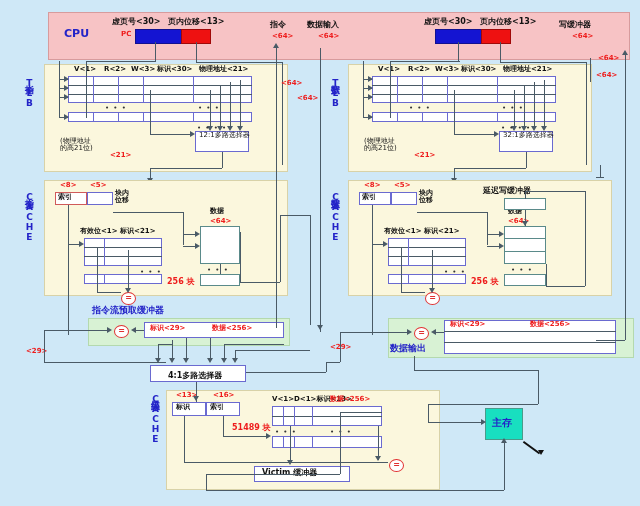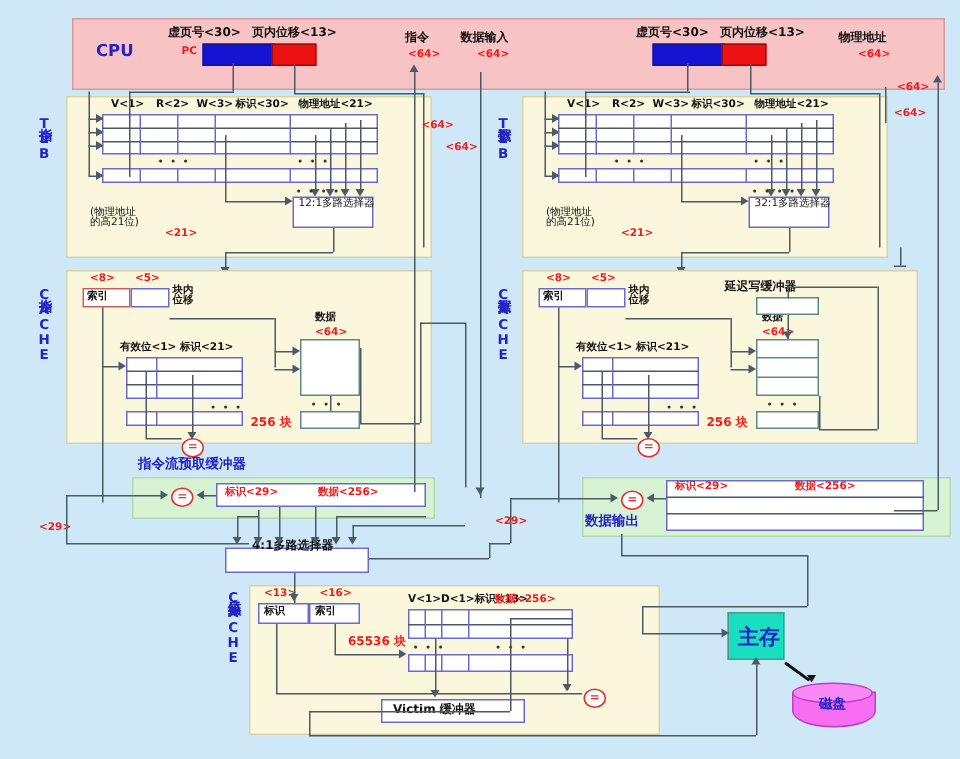--- a/index.html
+++ b/index.html
@@ -74,21 +74,21 @@
 
   <div class="lbl b black" style="left:424px;top:18px;font-size:8px;">虚页号&lt;30&gt;</div>
   <div class="lbl b black" style="left:480px;top:18px;font-size:8px;">页内位移&lt;13&gt;</div>
   <div class="abs fill-blue" style="left:435px;top:29px;width:46px;height:13px;"></div>
   <div class="abs fill-red" style="left:481px;top:29px;width:28px;height:13px;"></div>
 
   <div class="lbl b black" style="left:270px;top:21px;font-size:8px;">指令</div>
   <div class="lbl red b" style="left:272px;top:33px;font-size:7px;">&lt;64&gt;</div>
   <div class="lbl b black" style="left:307px;top:21px;font-size:8px;">数据输入</div>
   <div class="lbl red b" style="left:318px;top:33px;font-size:7px;">&lt;64&gt;</div>
-  <div class="lbl b black" style="left:559px;top:21px;font-size:8px;">物理地址</div>
+  <div class="lbl b black" style="left:559px;top:21px;font-size:8px;">写缓冲器</div>
   <div class="lbl red b" style="left:572px;top:33px;font-size:7px;">&lt;64&gt;</div>
 
   <div class="abs panel" style="left:44px;top:64px;width:242px;height:106px;"></div>
   <div class="lbl blue b vert" style="left:24px;top:78px;font-size:9px;">指令TLB</div>
 
   <div class="lbl b black" style="left:74px;top:66px;font-size:7px;">V&lt;1&gt;</div>
   <div class="lbl b black" style="left:104px;top:66px;font-size:7px;">R&lt;2&gt;</div>
   <div class="lbl b black" style="left:131px;top:66px;font-size:7px;">W&lt;3&gt;</div>
   <div class="lbl b black" style="left:157px;top:66px;font-size:7px;">标识&lt;30&gt;</div>
   <div class="lbl b black" style="left:199px;top:66px;font-size:7px;">物理地址&lt;21&gt;</div>
@@ -349,21 +349,21 @@
   <div class="w wh" style="left:436px;top:332px;width:8px;"></div>
   <div class="arrow ar-rt" style="left:407px;top:329px;"></div>
   <div class="w wh" style="left:340px;top:332px;width:68px;"></div>
   <div class="lbl red b" style="left:330px;top:344px;font-size:7px;">&lt;29&gt;</div>
   <div class="w wv" style="left:340px;top:332px;height:30px;"></div>
   <div class="w wh" style="left:326px;top:362px;width:14px;"></div>
   <div class="w wv" style="left:326px;top:362px;height:10px;"></div>
   <div class="w wh" style="left:195px;top:372px;width:131px;"></div>
 
   <div class="box" style="left:150px;top:365px;width:96px;height:17px;"></div>
-  <div class="lbl b black" style="left:156px;top:360px;font-size:8px;padding-left:12px;">4:1多路选择器</div>
+  <div class="lbl b black" style="left:156px;top:372px;font-size:8px;padding-left:12px;">4:1多路选择器</div>
   <div class="arrow ar-dn" style="left:155px;top:358px;"></div>
   <div class="arrow ar-dn" style="left:169px;top:358px;"></div>
   <div class="arrow ar-dn" style="left:183px;top:358px;"></div>
   <div class="arrow ar-dn" style="left:207px;top:358px;"></div>
   <div class="arrow ar-dn" style="left:221px;top:358px;"></div>
   <div class="arrow ar-dn" style="left:232px;top:358px;"></div>
   <div class="w wv" style="left:158px;top:344px;height:16px;"></div>
   <div class="w wv" style="left:172px;top:340px;height:20px;"></div>
   <div class="w wh" style="left:158px;top:344px;width:14px;"></div>
   <div class="w wv" style="left:186px;top:338px;height:22px;"></div>
@@ -393,44 +393,39 @@
   <div class="w wv" style="left:283px;top:406px;height:20px;background:#6a6ad0;"></div>
   <div class="w wv" style="left:294px;top:406px;height:20px;background:#6a6ad0;"></div>
   <div class="w wv" style="left:312px;top:406px;height:20px;background:#6a6ad0;"></div>
   <div class="dots" style="left:275px;top:428px;">• • •</div>
   <div class="dots" style="left:330px;top:428px;">• • •</div>
   <div class="box" style="left:272px;top:436px;width:110px;height:12px;"></div>
   <div class="w wv" style="left:283px;top:436px;height:12px;background:#6a6ad0;"></div>
   <div class="w wv" style="left:294px;top:436px;height:12px;background:#6a6ad0;"></div>
   <div class="w wv" style="left:312px;top:436px;height:12px;background:#6a6ad0;"></div>
 
-  <div class="lbl red b" style="left:232px;top:424px;font-size:8px;">65536 块</div>
+  <div class="lbl red b" style="left:232px;top:424px;font-size:8px;">51489 块</div>
   <div class="cmp" style="left:389px;top:459px;">=</div>
 
   <div class="w wv" style="left:223px;top:416px;height:20px;"></div>
   <div class="w wh" style="left:223px;top:436px;width:44px;"></div>
   <div class="arrow ar-rt" style="left:266px;top:433px;"></div>
   <div class="w wv" style="left:184px;top:416px;height:46px;"></div>
   <div class="w wh" style="left:184px;top:462px;width:204px;"></div>
   <div class="w wv" style="left:290px;top:426px;height:36px;"></div>
   <div class="w wv" style="left:378px;top:426px;height:34px;"></div>
   <div class="arrow ar-dn" style="left:375px;top:456px;"></div>
 
   <div class="box" style="left:254px;top:466px;width:96px;height:16px;"></div>
   <div class="lbl b black" style="left:262px;top:469px;font-size:8px;">Victim 缓冲器</div>
   <div class="arrow ar-dn" style="left:287px;top:460px;"></div>
 
   <div class="box-teal" style="left:485px;top:408px;width:38px;height:32px;"></div>
-  <div class="lbl blue b" style="left:492px;top:418px;font-size:14px;">主存</div>
-
-  <div class="disk" style="left:528px;top:455px;">
-    <div class="body"></div>
-    <div class="top"></div>
-    <div class="t">磁盘</div>
-  </div>
+  <div class="lbl blue b" style="left:492px;top:418px;font-size:10px;">主存</div>
+
   <div class="w" style="left:524px;top:441px;width:20px;height:2px;background:#111;transform:rotate(36deg);transform-origin:0 0;"></div>
   <div class="arrow ar-dn" style="left:538px;top:450px;border-top-color:#111;"></div>
 
   <div class="w wh" style="left:428px;top:422px;width:54px;"></div>
   <div class="arrow ar-rt" style="left:481px;top:419px;"></div>
   <div class="w wv" style="left:428px;top:404px;height:18px;"></div>
   <div class="w wh" style="left:428px;top:404px;width:110px;"></div>
   <div class="w wv" style="left:538px;top:370px;height:34px;"></div>
   <div class="w wh" style="left:414px;top:370px;width:124px;"></div>
   <div class="w wv" style="left:414px;top:356px;height:14px;"></div>

